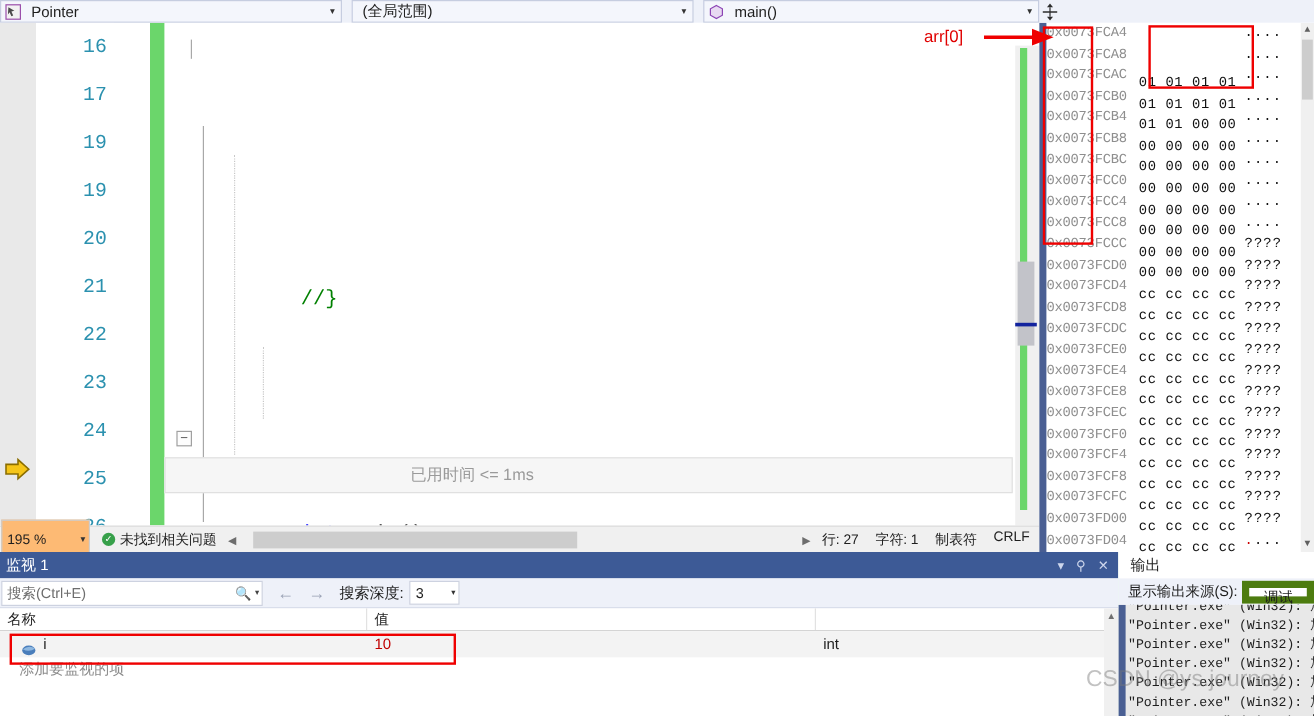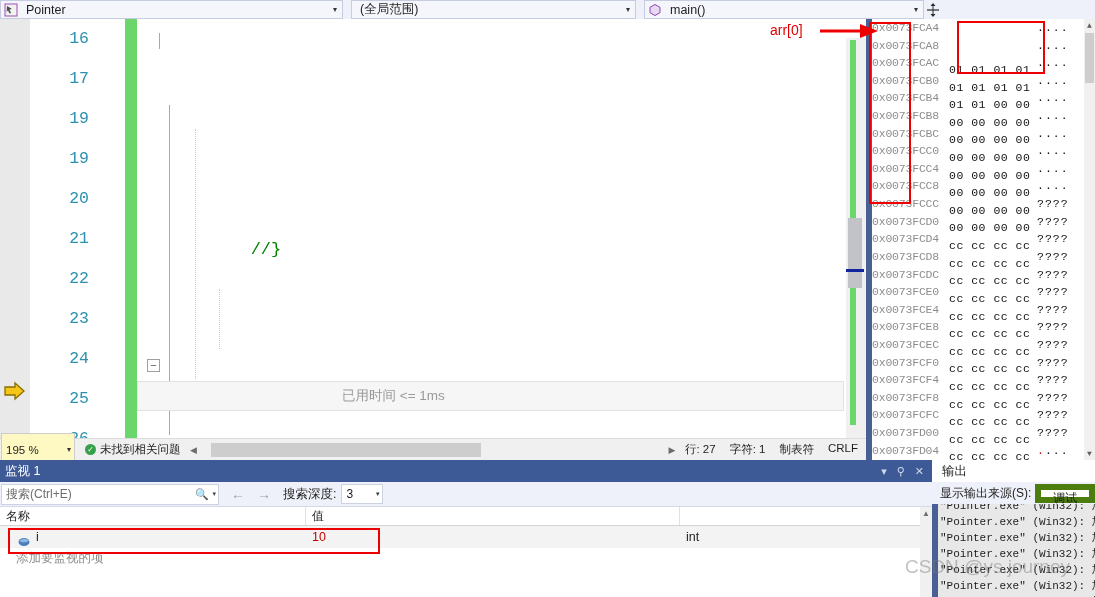--- a/index.html
+++ b/index.html
@@ -26,21 +26,21 @@
     height: 19px;
     font-size: 12.5px;
     color: #1e1e1e;
     position: relative;
   }
   .nav-combo .combo-label { flex: 1; white-space: nowrap; overflow: hidden; padding-left: 4px; }
   .nav-combo .combo-arrow {
     width: 14px; text-align: center; font-size: 8px; color: #333;
     line-height: 17px;
   }
-  .combo-scope { width: 343px; }
+  .combo-scope { width: 285px; }
   .combo-scope2 { width: 285px; }
   .combo-func { width: 280px; }
   .nav-icon-pointer {
     width: 16px; height: 15px; margin: 1px 2px 0 3px;
     position: relative; flex: none;
   }
   .nav-icon-pointer svg { display: block; }
   .nav-split {
     width: 18px; background: #eef1f9;
     display: flex; align-items: center; justify-content: center;
@@ -132,21 +132,21 @@
 
   
   .editor-status {
     position: absolute; left: 0; top: 438px; width: 866px; height: 22px;
     background: #f0f0f0; border-top: 1px solid #dcdcdc;
     display: flex; align-items: center;
     font-size: 11.5px; color: #1e1e1e;
   }
   .zoom-box {
     width: 74px; height: 33px; margin-left: 1px;
-    border: 1px solid #cdcdcd; background: #fef9c3;
+    border: 1px solid #cdcdcd; background: #fdba74;
     display: flex; align-items: center; justify-content: space-between;
     padding: 0 3px 0 4px;
   }
   .zoom-box .z-arrow { font-size: 8px; color: #333; }
   .status-ok { display: flex; align-items: center; gap: 4px; margin-left: 10px; }
   .ok-dot {
     width: 11px; height: 11px; border-radius: 50%;
     background: #37a04a; color: #fff; font-size: 8px;
     display:flex; align-items:center; justify-content:center;
   }

